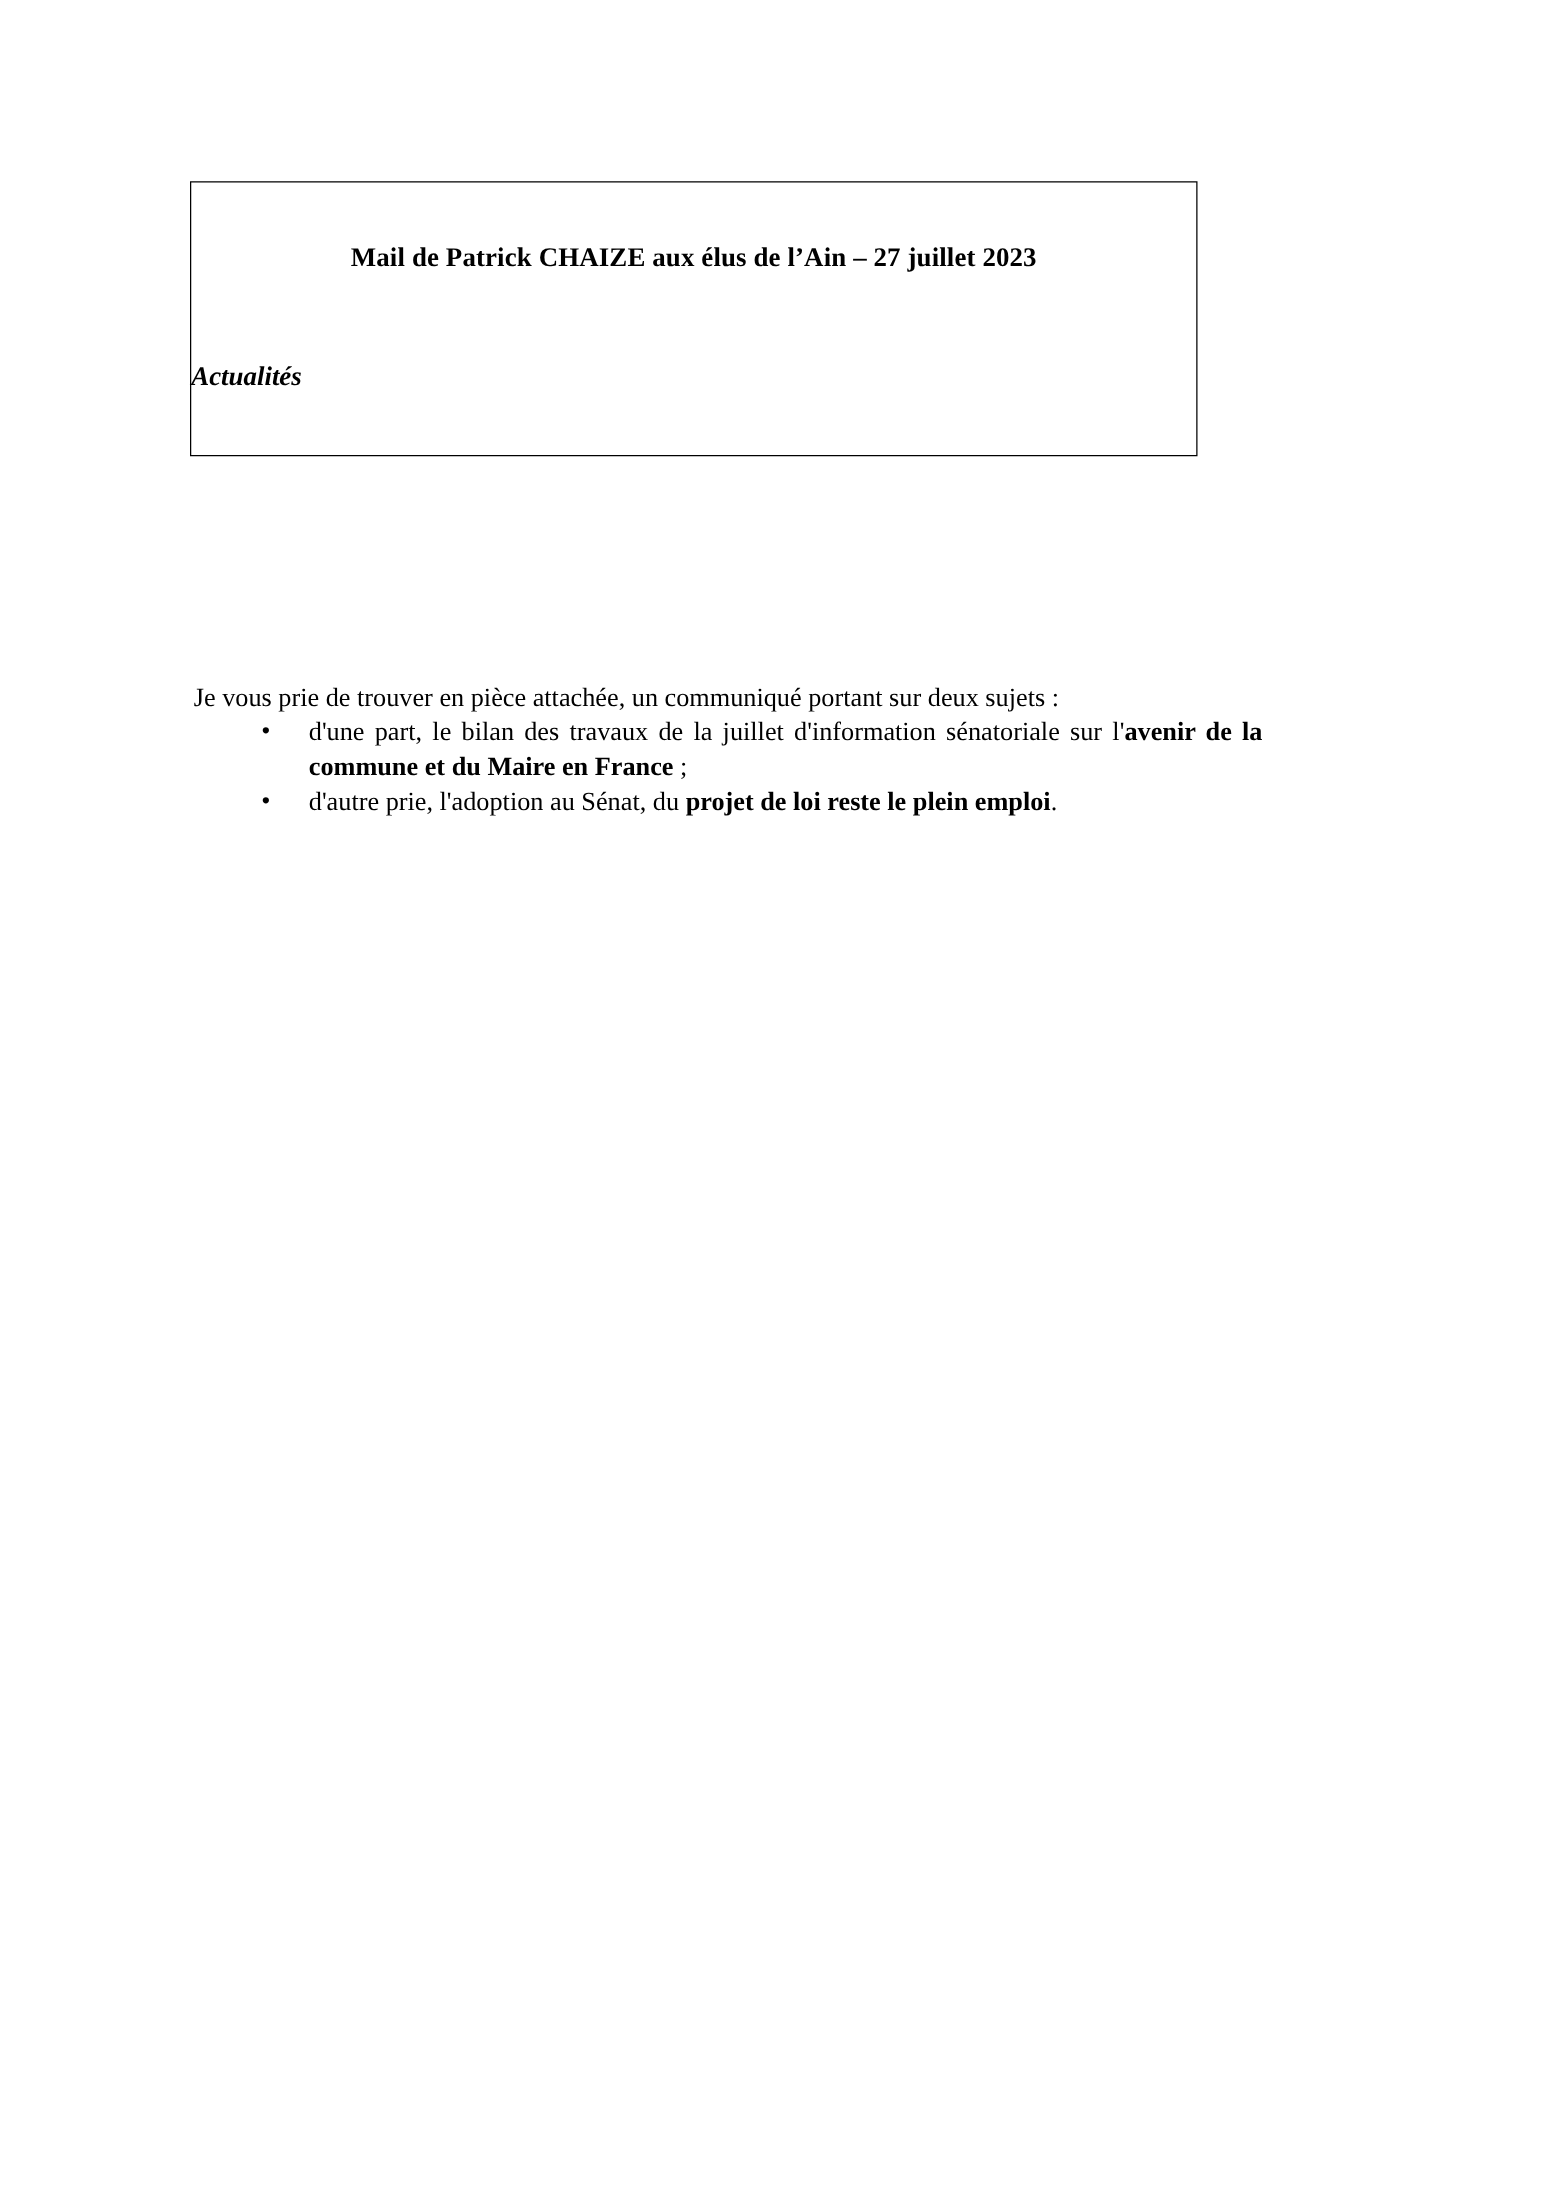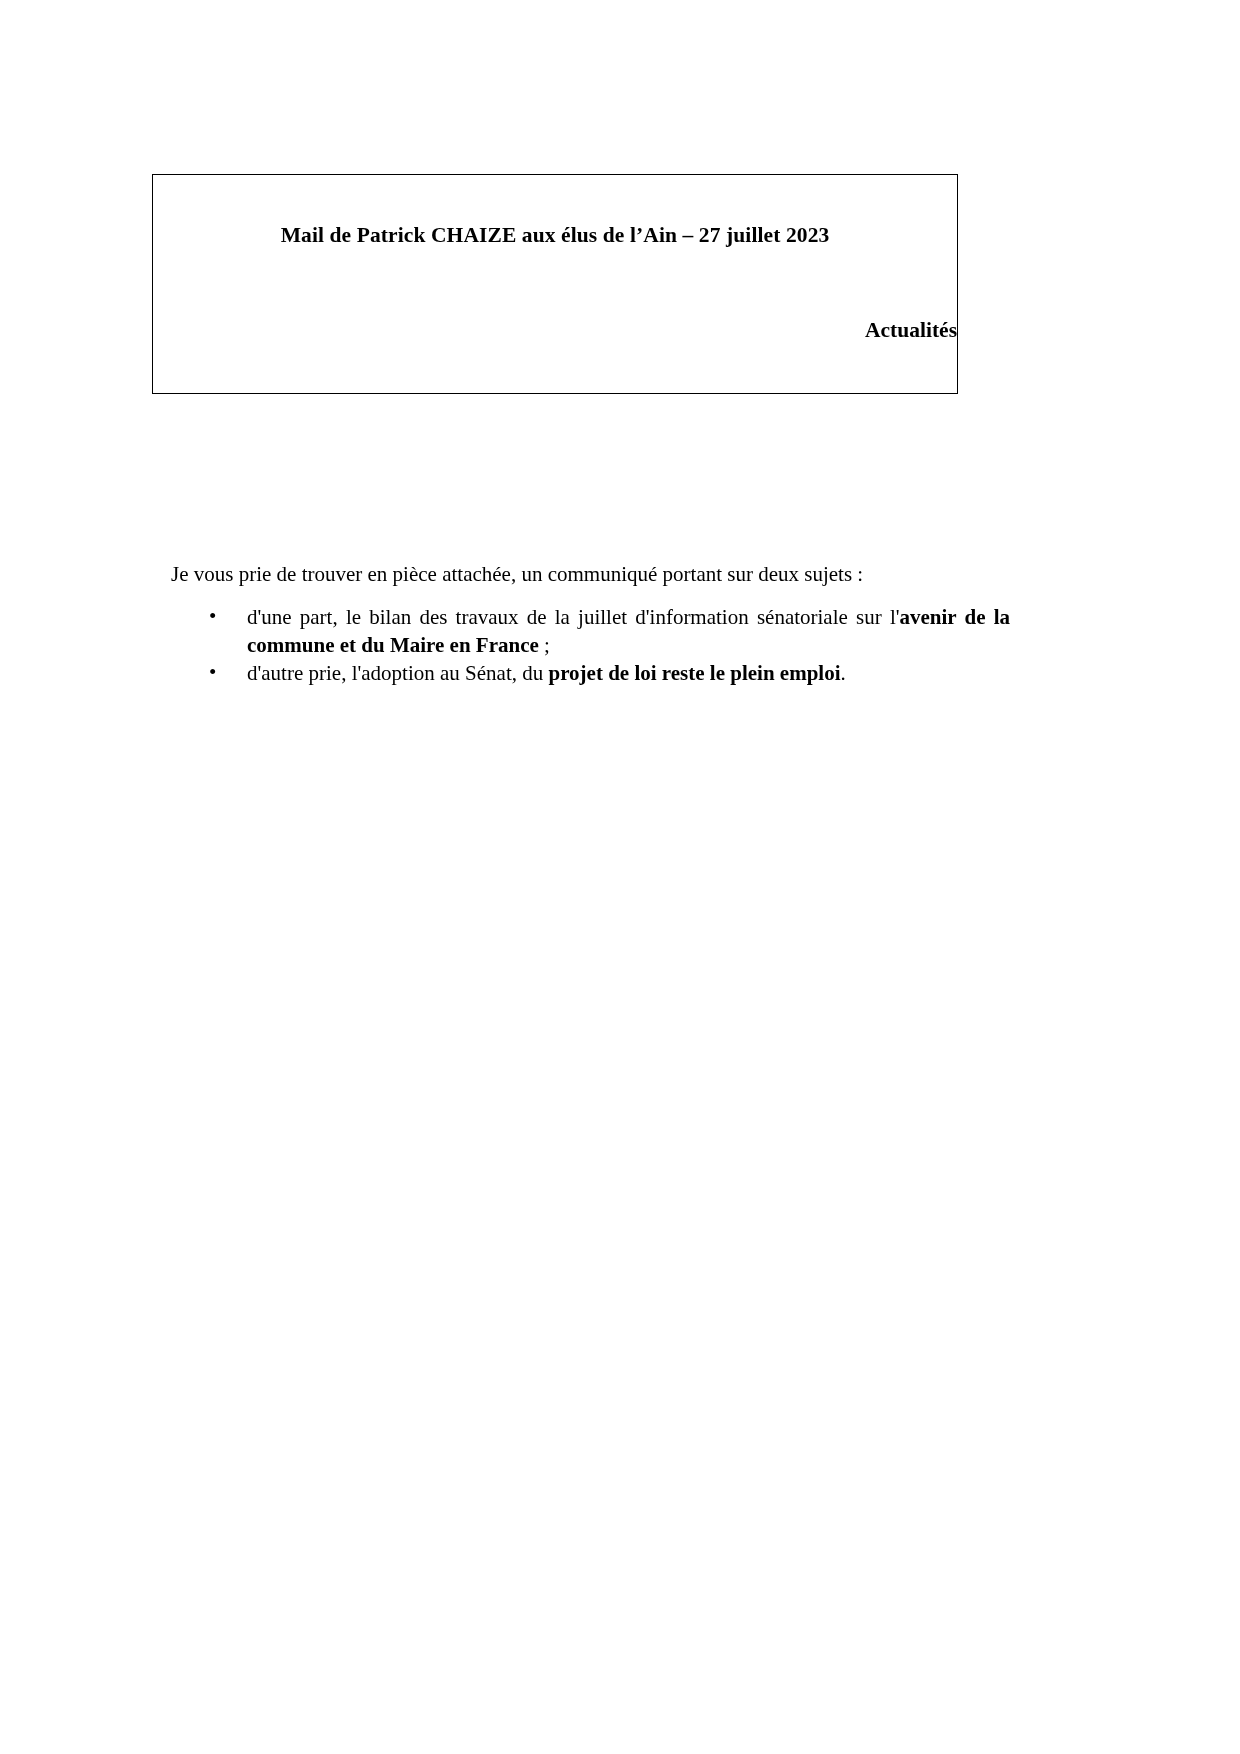--- a/index.html
+++ b/index.html
@@ -26,54 +26,54 @@
   
   .title-box {
     position: absolute;
     left: 152px;
     top: 145px;
     width: 806px;
     height: 220px;
     border: 1.5px solid #000000;
     box-sizing: border-box;
     background: #ffffff;
-    margin-top: 29px;
   }
   .title-box .title-main {
     position: absolute;
     left: 0;
     right: 0;
     top: 48px;
     text-align: center;
     font-weight: bold;
     font-size: 21.5px;
     letter-spacing: 0.1px;
     line-height: 1.2;
   }
   .title-box .title-sub {
     position: absolute;
     left: 0;
     right: 0;
     top: 143px;
-    text-align: right;
+    text-align: left;
     font-weight: bold;
     font-size: 21.5px;
     line-height: 1.2;
+    font-style: italic;
   }
 
   
   .body-area {
     position: absolute;
     left: 155px;
     top: 545px;
     width: 855px;
   }
 
   p.para {
-    margin: 16px;
+    margin: 0;
     font-size: 21px;
     line-height: 1.30;
     text-align: justify;
     text-justify: inter-word;
   }
 
   .intro-para {
     margin-bottom: 26px;
   }
 

